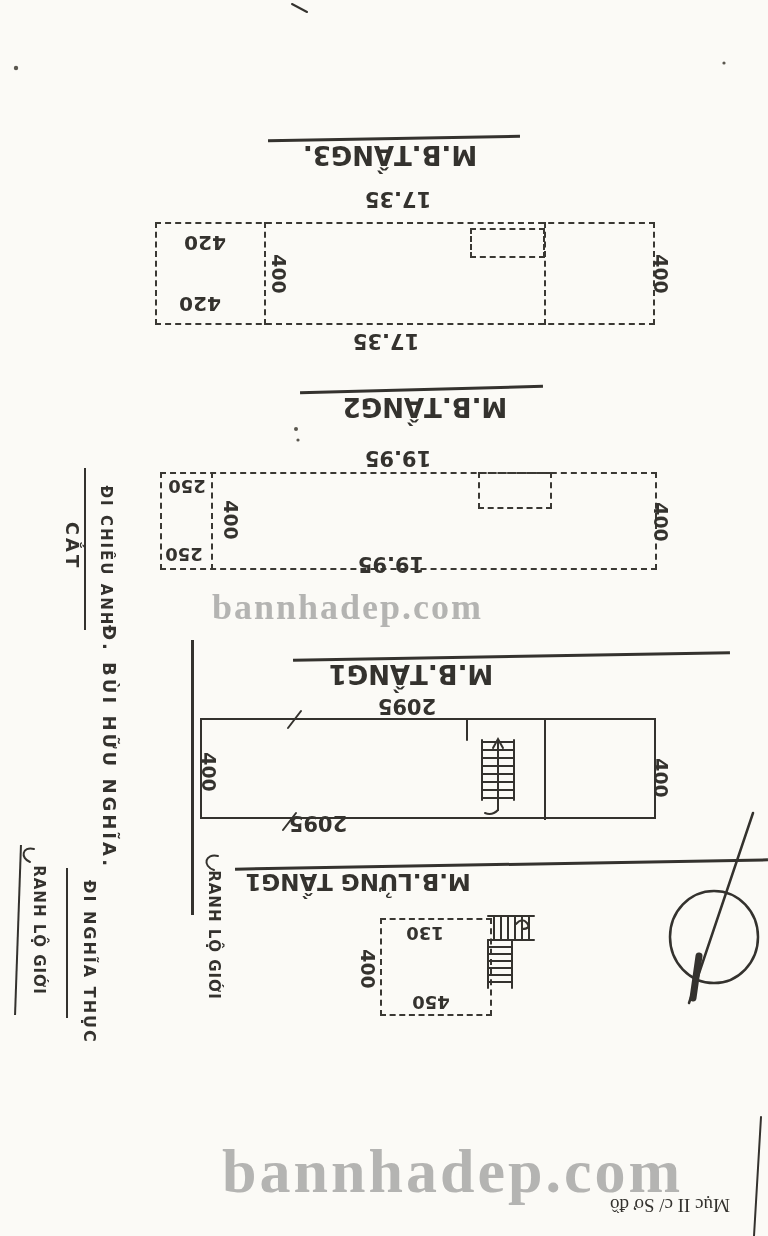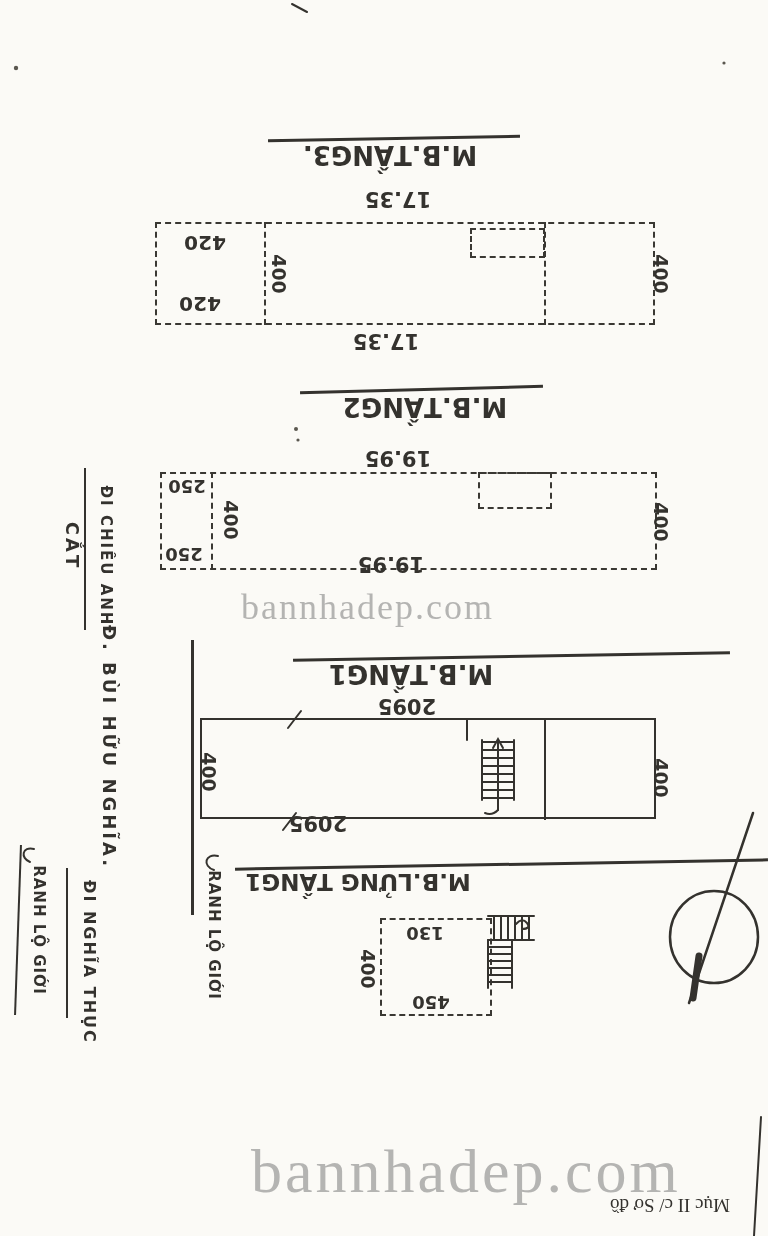--- a/index.html
+++ b/index.html
@@ -15,22 +15,22 @@
     text-align:center;white-space:nowrap;
   }
   .flip{transform:rotate(180deg);}
   .v90{transform:rotate(90deg);}
   .ln{position:absolute;background:#34322e;}
   .dashrect{position:absolute;border:2px dashed #3a3833;background:transparent;}
   .dashv{position:absolute;width:0;border-left:2px dashed #3a3833;}
   .solidrect{position:absolute;border:2.5px solid #34322e;background:transparent;}
   .solidv{position:absolute;width:2.5px;background:#34322e;}
   .wm{
-    position:absolute;font-family:"Liberation Serif",serif;font-weight:normal;
-    color:rgba(122,122,122,0.55);white-space:nowrap;letter-spacing:2px;margin-left:29px;
+    position:absolute;font-family:"Liberation Serif",serif;font-weight:bold;
+    color:rgba(122,122,122,0.55);white-space:nowrap;letter-spacing:2px;
   }
   .serif{font-family:"Liberation Serif",serif;}
   svg{position:absolute;left:0;top:0;}
 </style>
 </head>
 <body>
 
 <div id="page">
 
   <div class="ln" style="left:268px;top:137px;width:252px;height:3px;transform:rotate(-1deg);"></div>

